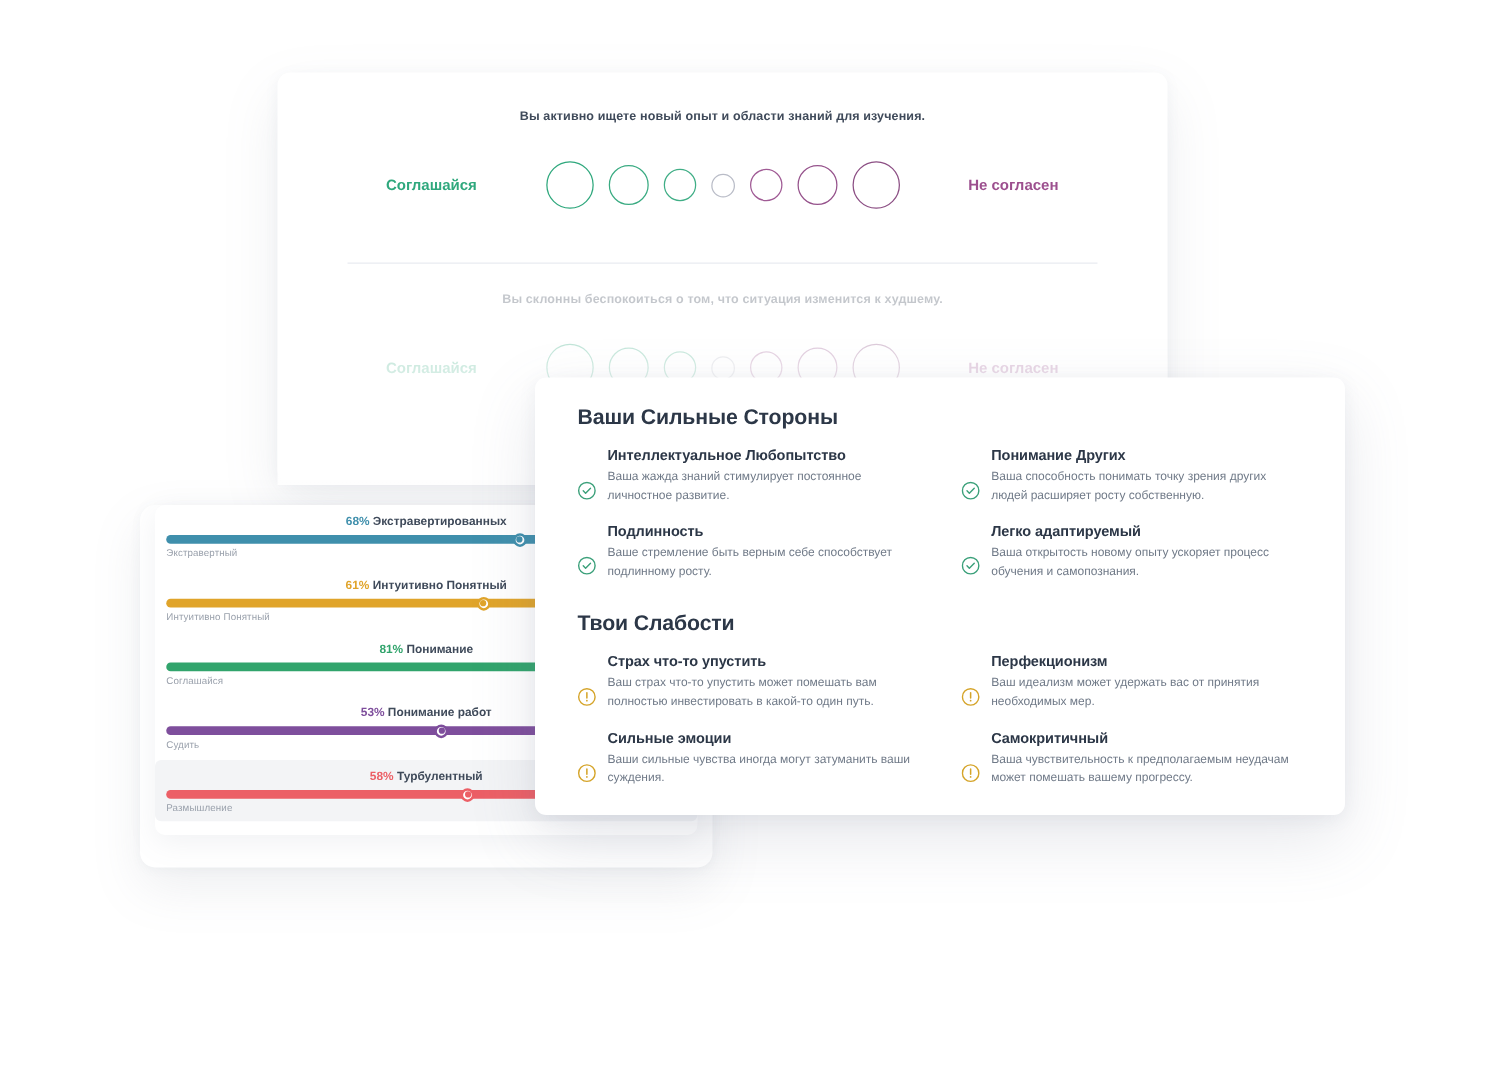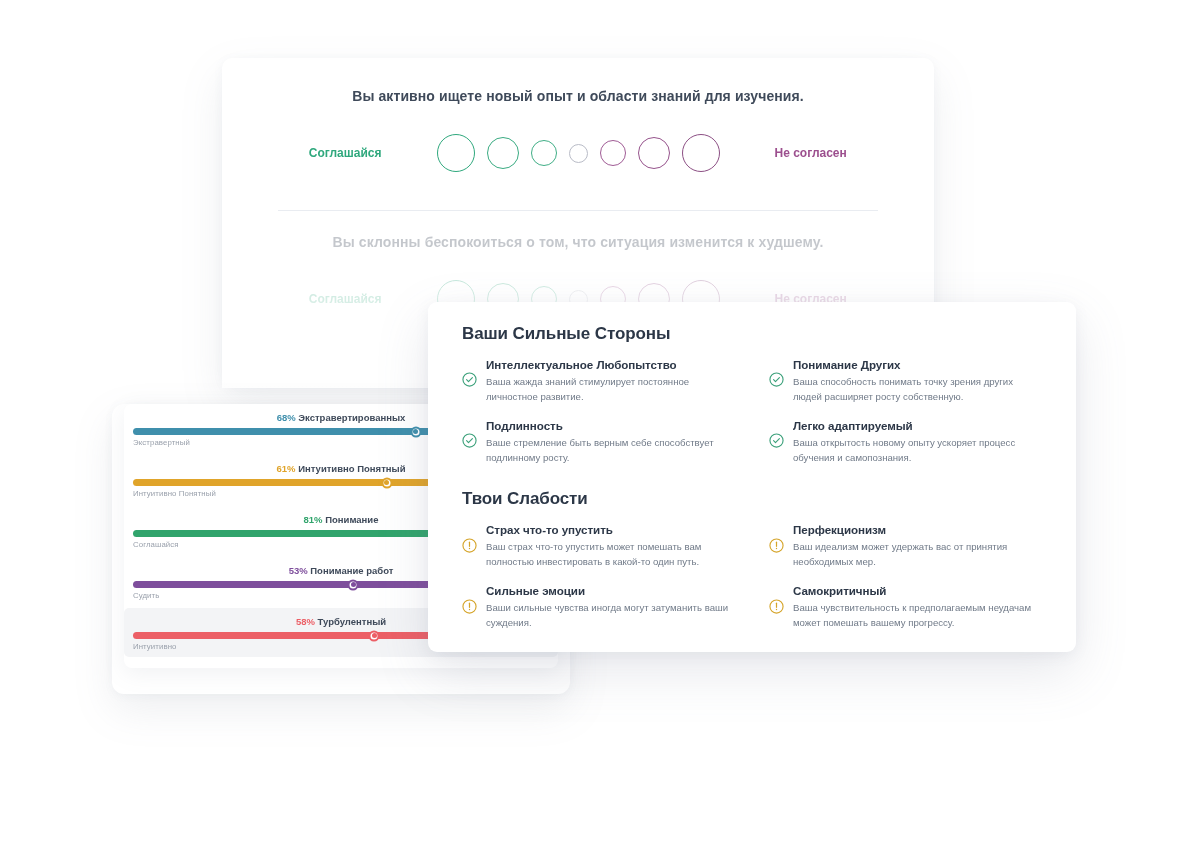--- a/index.html
+++ b/index.html
@@ -34,21 +34,21 @@
   .quiz-block {
     position: absolute;
     left: 0;
     width: 712px;
   }
   #quiz-block-1 { top: 30px; }
   #quiz-block-2 { top: 176px; }
 
   .quiz-question {
     text-align: center;
-    font-size: 14px;
+    font-size: 10px;
     font-weight: 700;
     color: #3f4a5a;
     letter-spacing: 0.1px;
   }
   .quiz-row {
     display: flex;
     align-items: center;
     justify-content: center;
     margin-top: 30px;
     gap: 29px;
@@ -197,21 +197,21 @@
   }
   #weak-title { margin-top: 24px; }
   .grid2 {
     display: grid;
     grid-template-columns: 1fr 1fr;
     column-gap: 34px;
     row-gap: 14px;
   }
   .item {
     display: flex;
-    align-items: center;
+    align-items: flex-end;
     gap: 9px;
   }
   .item-icon { flex: 0 0 auto; margin-top: 1px; }
   .item-body { flex: 1 1 auto; }
   .item-title {
     font-size: 11.6px;
     font-weight: 700;
     color: #2c3747;
     margin-bottom: 4px;
     letter-spacing: -0.05px;
@@ -319,21 +319,21 @@
           </div>
         </div>
         <div class="trait-row highlight">
           <div class="trait-title"><span class="trait-pct" style="color: rgb(236, 95, 102);">58%</span><span> Турбулентный</span></div>
           <div class="trait-bar" style="background: rgb(236, 95, 102);">
             <div class="trait-knob" style="left: 58%; border: 2px solid rgb(236, 95, 102);">
               <i style="background: rgb(236, 95, 102);"></i>
             </div>
           </div>
           <div class="trait-ends">
-            <span>Интуитивно</span>
+            <span>Размышление</span>
             <span>Турбулентный</span>
           </div>
         </div>
       </div>
   </div>
 
   <div id="results-card">
     <div class="results-inner">
       <div class="section-title">Ваши Сильные Стороны</div>
       <div class="grid2" id="strengths-grid">

